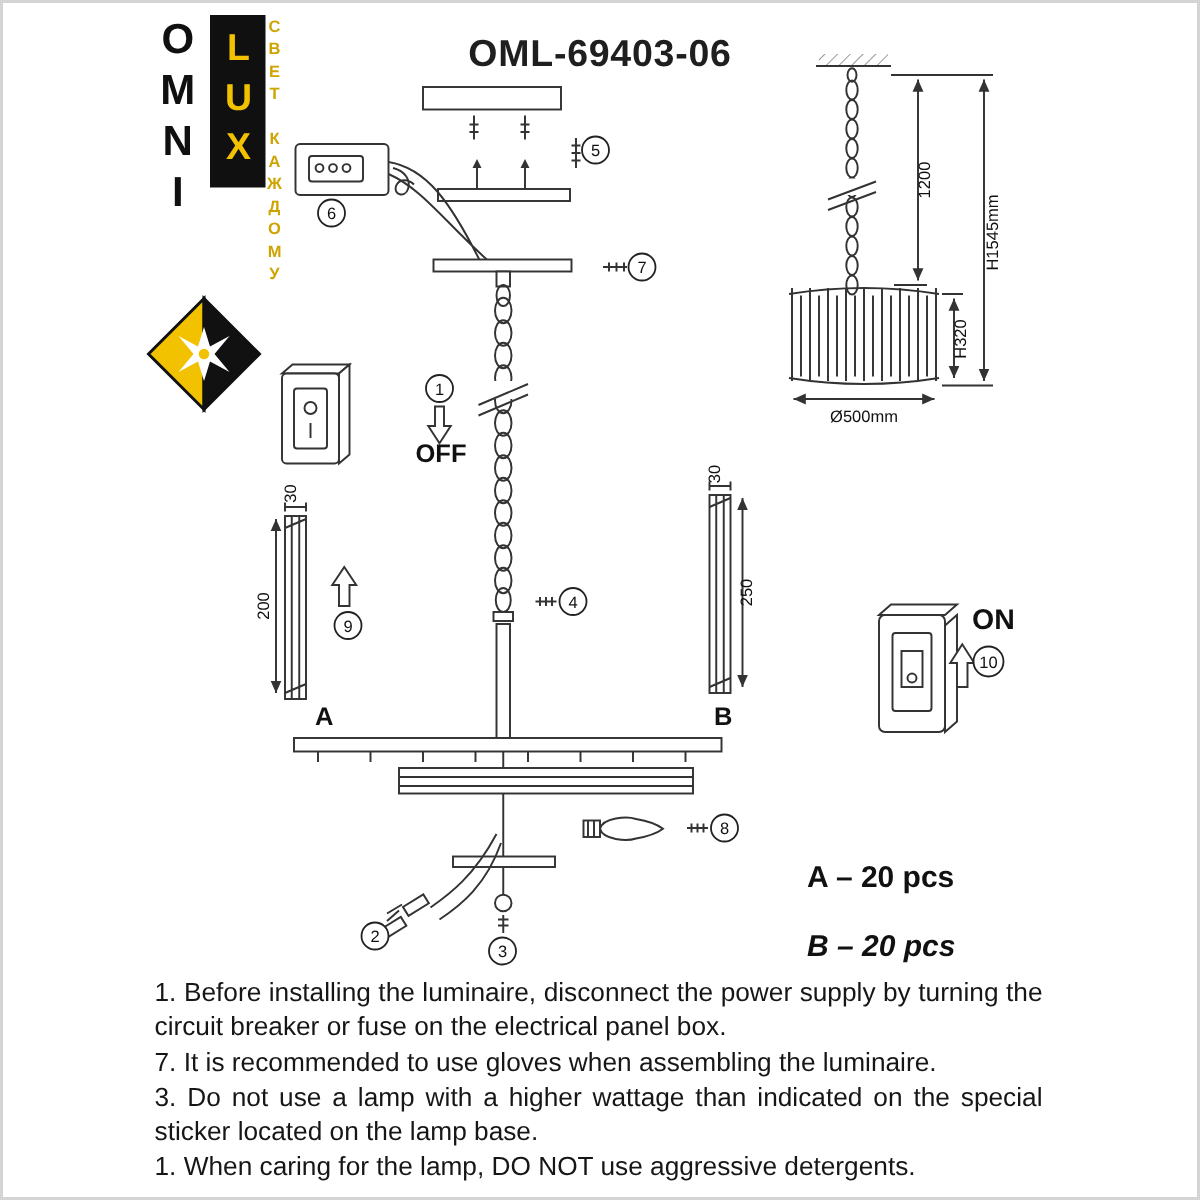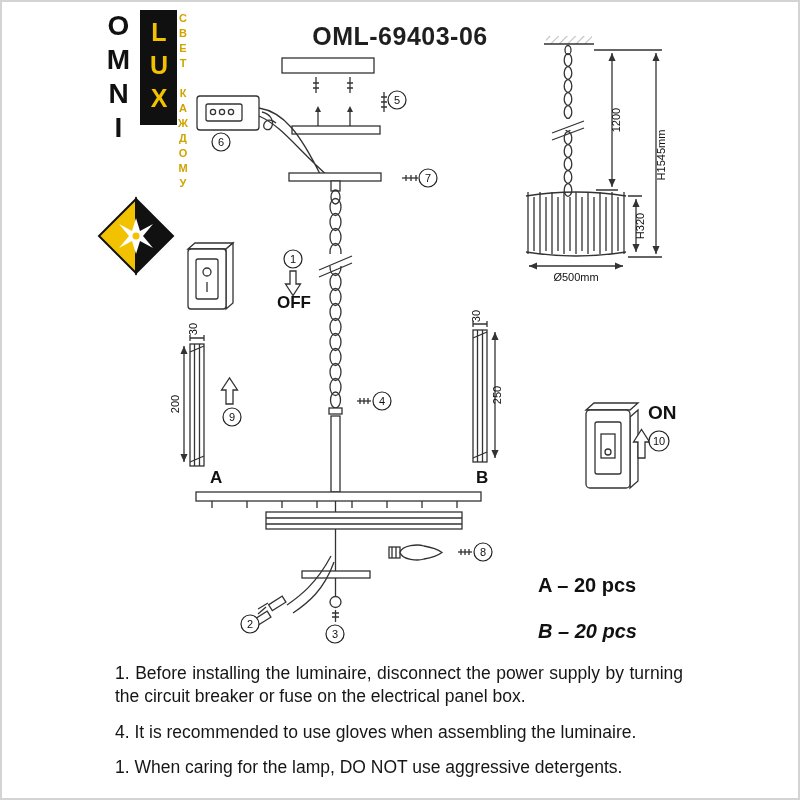--- a/index.html
+++ b/index.html
@@ -17,21 +17,21 @@
   .tagline{ position:absolute; left:177px; top:12px; writing-mode:vertical-rl; text-orientation:upright;
             font-weight:700; font-size:11px; letter-spacing:3px; color:#cfa400; }
   .logo   { position:absolute; left:96px; top:196px; }
 
   .qty { position:absolute; font-weight:bold; font-size:20px; color:#111; }
   .qty-a { left:538px; top:574px; }
   .qty-b { left:538px; top:620px;font-style:italic; }
 
   .instructions { position:absolute; left:103px; top:650px; width:592px;
                   font-size:17.5px; line-height:1.33; color:#161616; text-align:justify; }
-  .instructions p { margin:12px; }
+  .instructions p { margin:0; }
 
   
   #artwork { position:absolute; inset:0; }
   .ln { stroke:#333; fill:none; stroke-width:1.3; }
   .fw { stroke:#333; fill:#fff; stroke-width:1.3; }
   .callout circle { fill:#fff; stroke:#222; stroke-width:1.2; }
   .callout text { font-family:"Liberation Sans",sans-serif; font-size:11px; fill:#111; text-anchor:middle; }
   .dimtxt { font-family:"Liberation Sans",sans-serif; font-size:11px; fill:#111; text-anchor:middle; }
   .biglabel { font-family:"Liberation Sans",sans-serif; font-size:17px; font-weight:bold; fill:#111; }
   .onlabel { font-size:19px; }
@@ -282,17 +282,18 @@
       <path class="ln" d="M529,266 H623" marker-start="url(#arr)" marker-end="url(#arr)"></path>
       <text class="dimtxt" x="576" y="281">Ø500mm</text>
     </g>
   </svg>
 
   <div class="qty qty-a">A – 20 pcs</div>
   <div class="qty qty-b">B – 20 pcs</div>
 
   <div class="instructions">
     <p>1. Before installing the luminaire, disconnect the power supply by turning the circuit breaker or fuse on the electrical panel box.</p>
-    <p>4. It is recommended to use gloves when assembling the luminaire.</p>
+    <p>7. It is recommended to use gloves when assembling the luminaire.</p>
+    <p>3. Do not use a lamp with a higher wattage than indicated on the special sticker located on the lamp base.</p>
     <p>1. When caring for the lamp, DO NOT use aggressive detergents.</p>
   </div>
 
 </div>
 
 </body></html>

